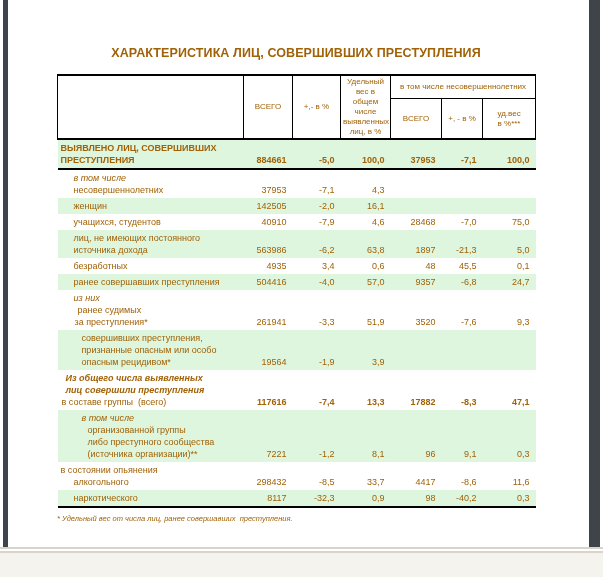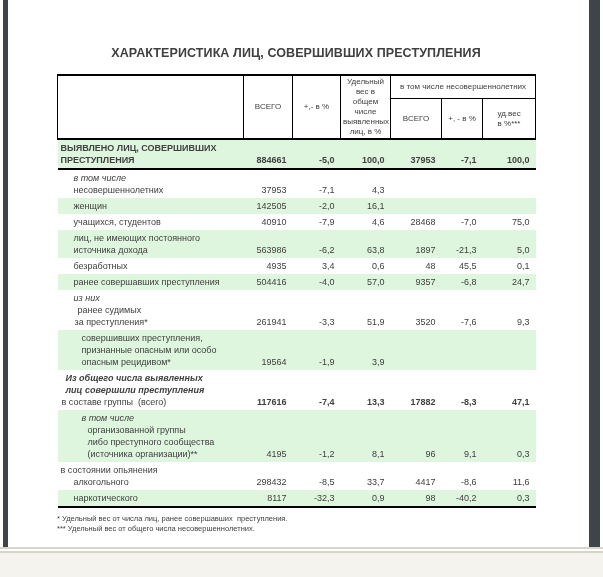--- a/index.html
+++ b/index.html
@@ -1,18 +1,18 @@
 <!DOCTYPE html>
 <html style="--row-green: #def5de;"><head>
 <meta charset="utf-8">
 <style>
   html,body { margin:0; padding:0; background:#fff; }
   .viewport {
     position:relative; width:603px; height:577px; overflow:hidden;
-    background:#ffffff; font-family:"Liberation Sans", sans-serif; color:#404040;
+    background:#ffffff; font-family:"Liberation Sans", sans-serif; color:#a16207;
   }
   
   .edge { position:absolute; top:0; height:549px; }
   .edge-left  { left:3px;  width:5px;  }
   .edge-right { left:589px; width:11px; }
   
   .strip-line { position:absolute; left:0; width:603px; height:2px; }
   .strip-line-1 { top:547px; }
   .strip-line-2 { top:551px; }
   .footer-area { position:absolute; left:0; top:553px; width:603px; height:24px; }
@@ -43,21 +43,21 @@
   .lbl-line { line-height:12px; white-space:pre; }
   .st-italic { font-style:italic; }
   .st-bold { font-weight:bold; }
   .st-bolditalic { font-weight:bold; font-style:italic; }
   td.val {
     text-align:right; vertical-align:bottom;
     padding:2px 6px 2px 0; line-height:12px; white-space:pre;
   }
   tr.boldvals td.val { font-weight:bold; }
 
-  .footnotes { margin-top:6px; }
+  .footnotes { margin-top:6px;font-style:italic; }
   .footnote { font-size:7.5px; line-height:10px; white-space:pre; }
 </style>
 </head>
 <body>
 
 <div class="viewport">
 
   <div class="edge edge-left" style="background: rgb(63, 68, 74);"></div>
   <div class="edge edge-right" style="background: rgb(63, 68, 74);"></div>
   <div class="strip-line strip-line-1" style="background: rgb(216, 212, 202);"></div>
@@ -216,21 +216,21 @@
             <td class="val">-8,3</td>
             <td class="val">47,1</td>
           </tr>
           <tr class="green ">
             <td class="label">
               <div class="lbl-line st-italic" style="padding-left: 24px;">в том числе</div>
               <div class="lbl-line st-normal" style="padding-left: 30px;">организованной группы</div>
               <div class="lbl-line st-normal" style="padding-left: 30px;">либо преступного сообщества</div>
               <div class="lbl-line st-normal" style="padding-left: 30px;">(источника организации)**</div>
             </td>
-            <td class="val">4195</td>
+            <td class="val">7221</td>
             <td class="val">-1,2</td>
             <td class="val">8,1</td>
             <td class="val">96</td>
             <td class="val">9,1</td>
             <td class="val">0,3</td>
           </tr>
           <tr class="">
             <td class="label">
               <div class="lbl-line st-normal" style="padding-left: 3px;">в состоянии опьянения</div>
               <div class="lbl-line st-normal" style="padding-left: 16px;">алкогольного</div>
@@ -251,17 +251,16 @@
             <td class="val">0,9</td>
             <td class="val">98</td>
             <td class="val">-40,2</td>
             <td class="val">0,3</td>
           </tr>
         </tbody>
     </table>
 
     <div class="footnotes">
       <div class="footnote">* Удельный вес от числа лиц, ранее совершавших  преступления.</div>
-      <div class="footnote">*** Удельный вес от общего числа несовершеннолетних.</div>
     </div>
   </div>
 
 </div>
 
 </body></html>

